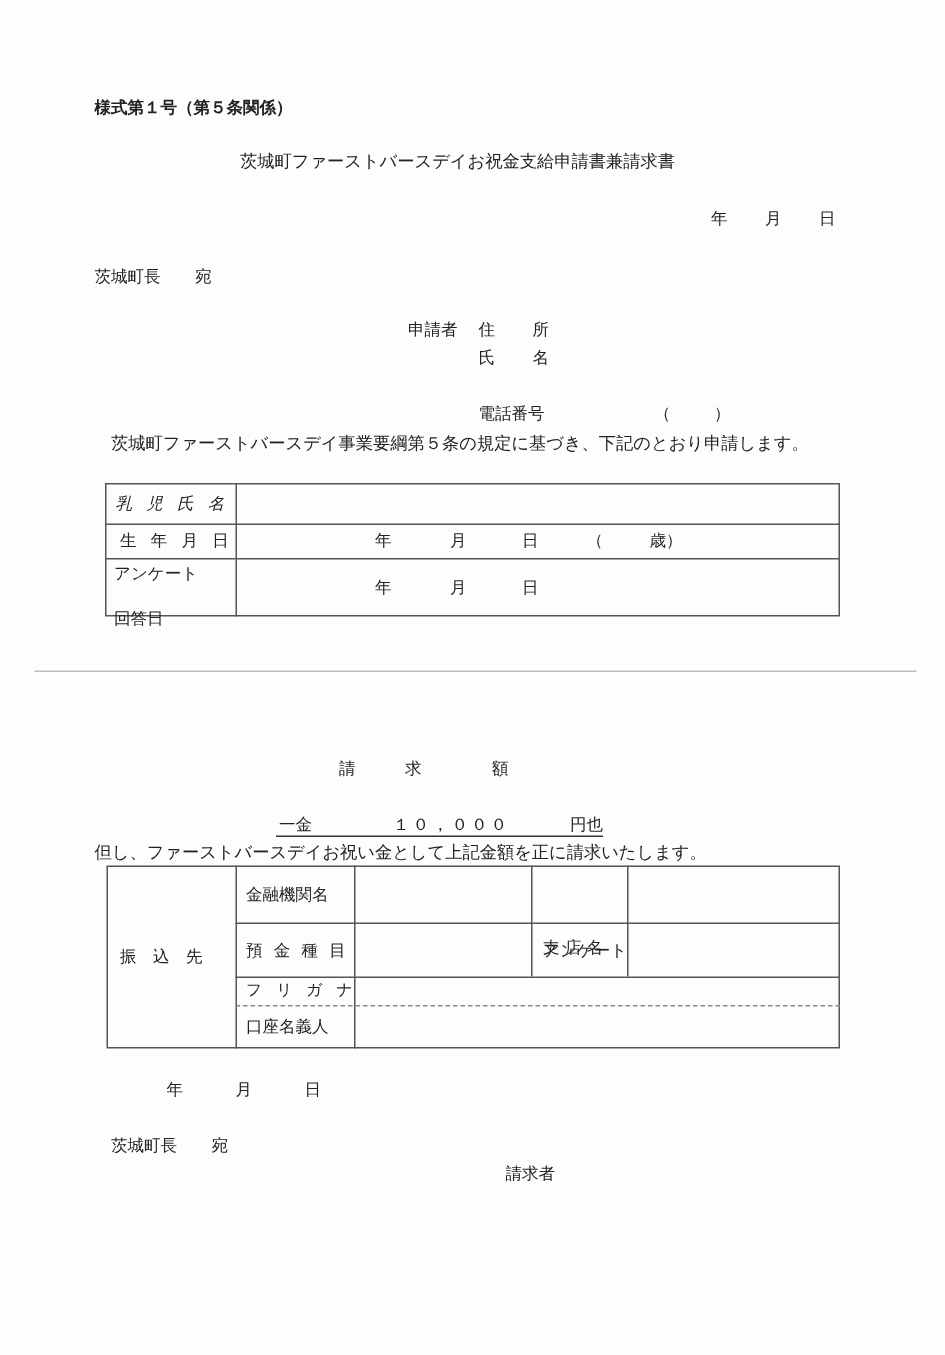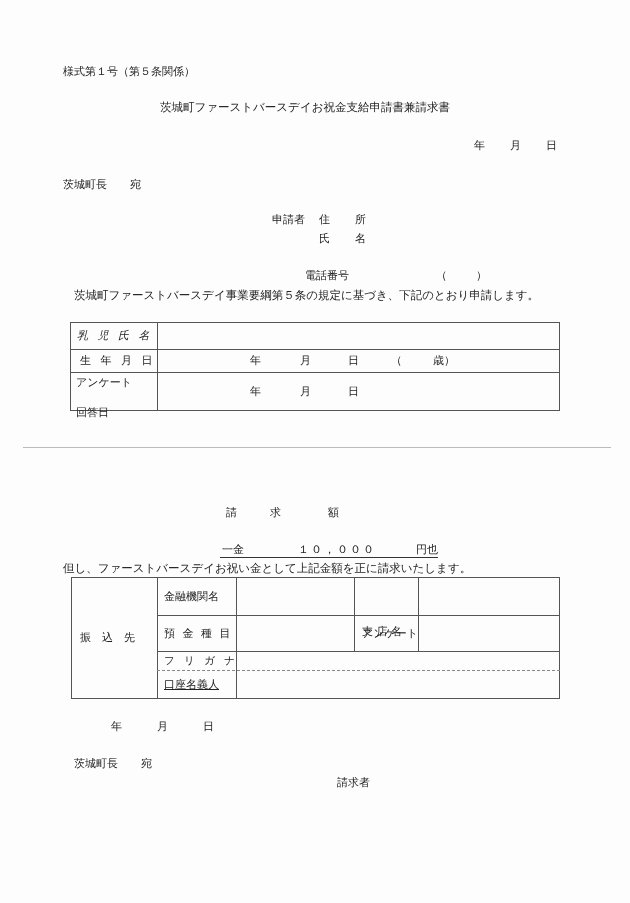--- a/index.html
+++ b/index.html
@@ -5,46 +5,46 @@
   * { box-sizing: border-box; margin: 0; padding: 0; }
   html, body { width: 630px; height: 903px; background: #fdfdfd; overflow: hidden; }
   body { position: relative; font-family: "DejaVu Serif", "Liberation Serif", serif; color: #222; font-size: 11px; line-height: 1; }
   .abs { position: absolute; white-space: nowrap; }
   .tbl { position: absolute; border: 1px solid #555; }
   .hline { position: absolute; height: 0; border-top: 1px solid #555; }
   .vline { position: absolute; width: 0; border-left: 1px solid #555; }
   .dash { position: absolute; height: 0; border-top: 1px dashed #888; }
   .cutline { position: absolute; left: 23px; width: 588px; top: 447px; height: 0; border-top: 1px solid #bbb; }
   .cell-label { position: absolute; white-space: nowrap; font-size: 11px; }
-  .underline { border-bottom: 1px solid #333; padding-bottom: 1px; margin-left: 36px; }
+  .underline { border-bottom: 1px solid #333; padding-bottom: 1px; }
 </style>
 </head>
 <body>
 
-<div class="abs" style="left:63px; top:66px; font-size:11px;">様式第１号（第５条関係）</div>
+<div class="abs" style="left:63px; top:66px; font-size:11px;font-weight:bold;">様式第１号（第５条関係）</div>
 <div class="abs" style="left:160px; top:102px; font-size:11.5px;">茨城町ファーストバースデイお祝金支給申請書兼請求書</div>
 
 <div>
   <span class="abs" style="left:474px; top:140px;">年</span>
   <span class="abs" style="left:510px; top:140px;">月</span>
   <span class="abs" style="left:546px; top:140px;">日</span>
 </div>
 
 <div>
   <span class="abs" style="left:63px; top:179px;">茨城町長</span>
   <span class="abs" style="left:130px; top:179px;">宛</span>
 </div>
 
 <div>
   <span class="abs" style="left:272px; top:214px;">申請者</span>
   <span class="abs" style="left:319px; top:214px;">住</span>
   <span class="abs" style="left:355px; top:214px;">所</span>
   <span class="abs" style="left:319px; top:233px;">氏</span>
   <span class="abs" style="left:355px; top:233px;">名</span>
-  <span class="abs" style="left:305px; top:270px;">電話番号</span>
+  <span class="abs" style="left:319px; top:270px;">電話番号</span>
   <span class="abs" style="left:436px; top:270px;">（</span>
   <span class="abs" style="left:476px; top:270px;">）</span>
 </div>
 
 <div class="abs" style="left:74px; top:290px; font-size:11.5px;">茨城町ファーストバースデイ事業要綱第５条の規定に基づき、下記のとおり申請します。</div>
 
 <div>
   <div class="tbl" style="left:70px; top:322px; width:490px; height:89px;"></div>
   <div class="vline" style="left:157px; top:322px; height:89px;"></div>
   <div class="hline" style="left:70px; top:349px; width:490px;"></div>
@@ -105,21 +105,21 @@
   <div class="abs" style="left:419px; top:578px; width:140px; height:37px;"></div>
 
   <span class="cell-label" style="left:164px; top:628px; letter-spacing:2px;">預 金 種 目</span>
   <div class="abs" style="left:237px; top:616px; width:117px; height:35px;"></div>
   <span class="cell-label" style="left:362px; top:628px;">アンケート</span>
   <div class="abs" style="left:419px; top:616px; width:140px; height:35px;"></div>
 
   <span class="cell-label" style="left:164px; top:655px; font-size:10.5px; letter-spacing:3px;">フ リ ガ ナ</span>
   <div class="abs" style="left:237px; top:652px; width:322px; height:18px;"></div>
 
-  <span class="cell-label" style="left:164px; top:679px;text-decoration:underline;">口座名義人</span>
+  <span class="cell-label" style="left:164px; top:679px;">口座名義人</span>
   <div class="abs" style="left:237px; top:671px; width:322px; height:27px;"></div>
 </div>
 
 <div>
   <span class="abs" style="left:111px; top:721px;">年</span>
   <span class="abs" style="left:157px; top:721px;">月</span>
   <span class="abs" style="left:203px; top:721px;">日</span>
 </div>
 
 <div>

